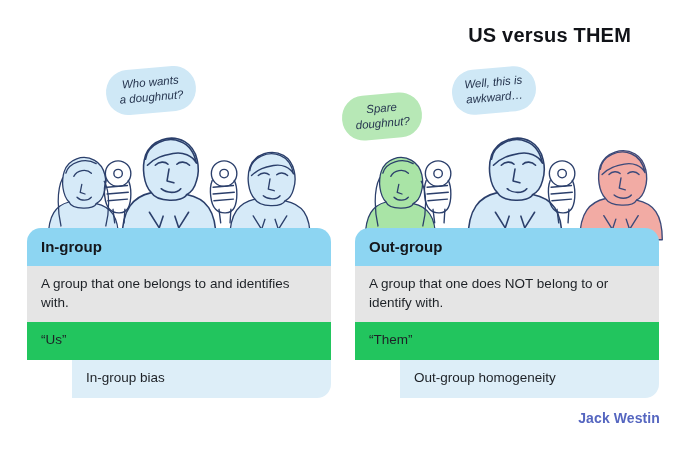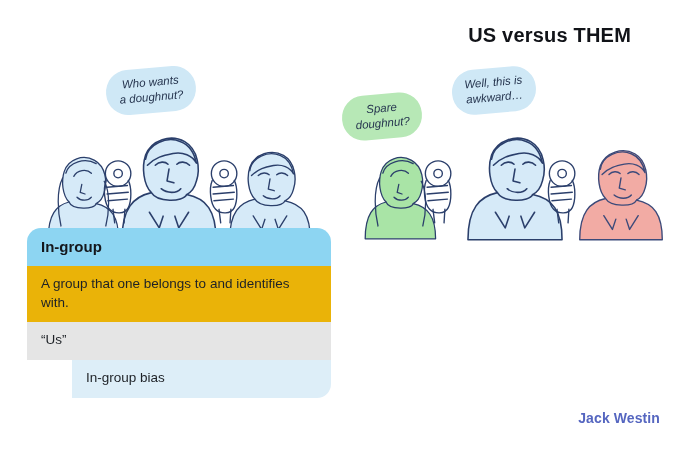--- a/index.html
+++ b/index.html
@@ -81,22 +81,22 @@
     font-size: 15px;
     font-weight: bold;
     color: #14171c;
   }
   .card-row {
     padding: 9px 14px 10px 14px;
     font-size: 13.5px;
     line-height: 1.38;
     color: #1d2126;
   }
-  .row-shade-a { background: #eab308; }
-  .row-shade-b { background: #e5e5e5; }
+  .row-shade-a { background: #e5e5e5; }
+  .row-shade-b { background: #22c55e; }
   .row-shade-c { background: #ddeef8; margin-left: 45px; }
 
   
   .brand {
     position: absolute;
     right: 24px;
     top: 410px;
     font-size: 14px;
     font-weight: bold;
     color: #5566c0;
@@ -205,16 +205,22 @@
   <div class="bubble bubble-blue" id="bubble-3">Well, this is
 awkward…</div>
 
   <div class="card" id="card-ingroup">
     <div class="card-header">In-group</div>
     <div class="card-row row-shade-a">A group that one belongs to and identifies with.</div>
     <div class="card-row row-shade-b">“Us”</div>
     <div class="card-row row-shade-c">In-group bias</div>
   </div>
 
+  <div class="card" id="card-outgroup">
+    <div class="card-header">Out-group</div>
+    <div class="card-row row-shade-a">A group that one does NOT belong to or identify with.</div>
+    <div class="card-row row-shade-b">“Them”</div>
+    <div class="card-row row-shade-c">Out-group homogeneity</div>
+  </div>
 
   <div class="brand">Jack Westin</div>
 
 </div>
 
 </body></html>

